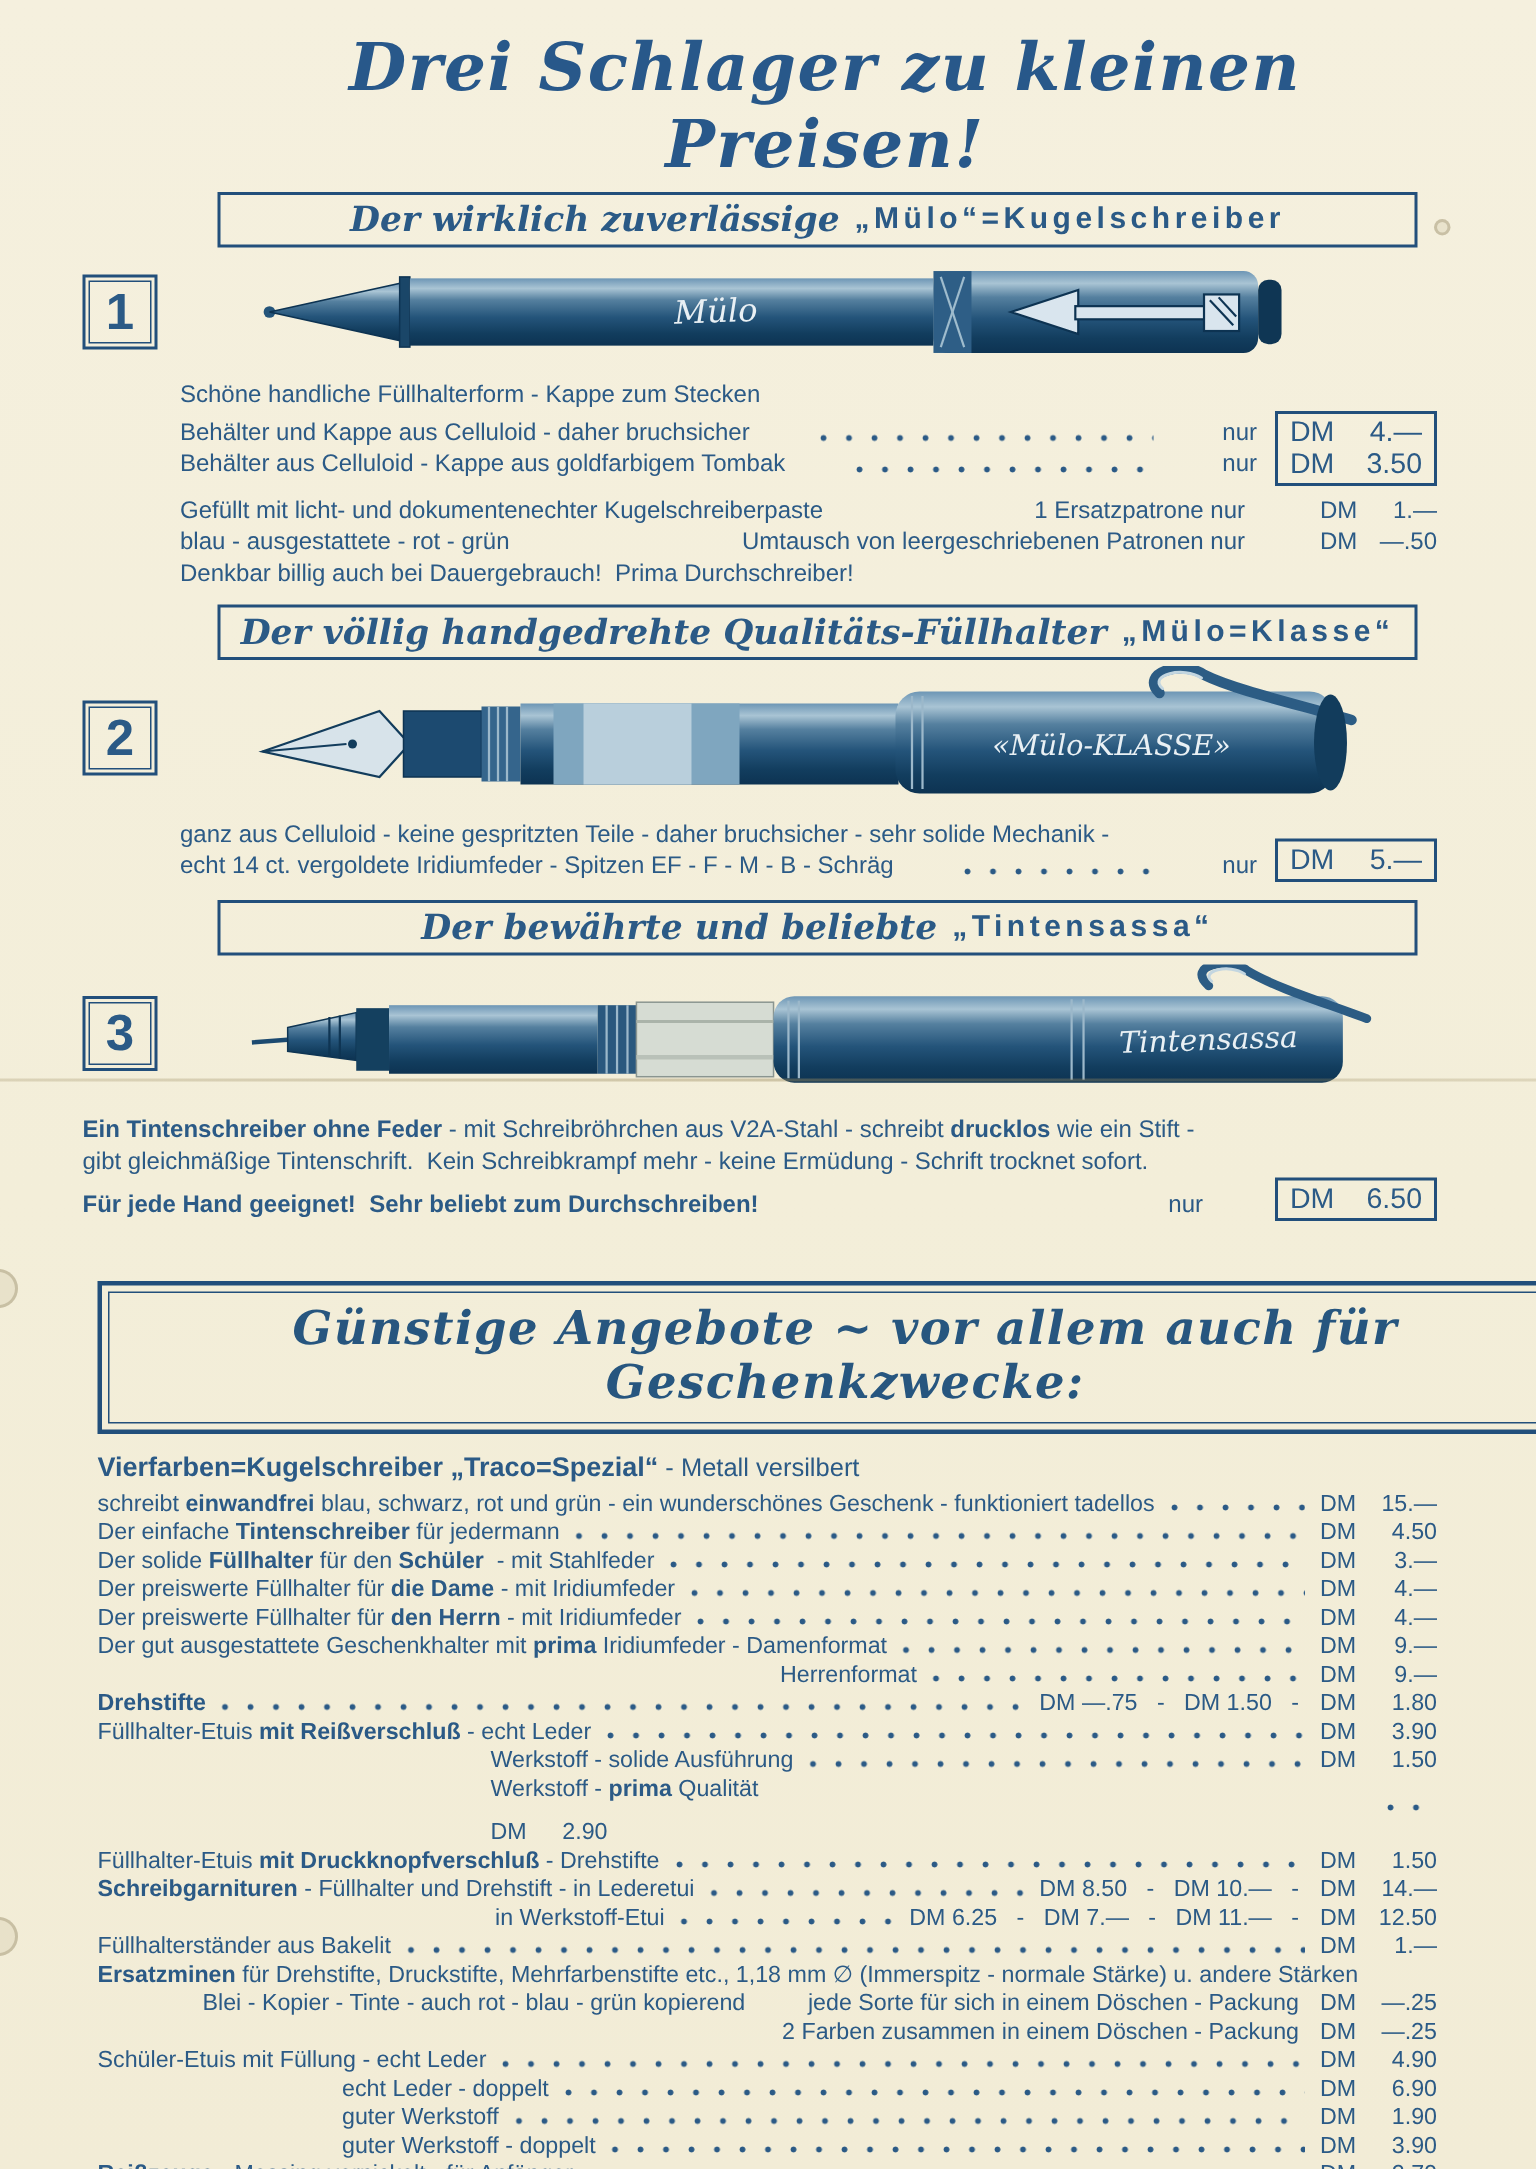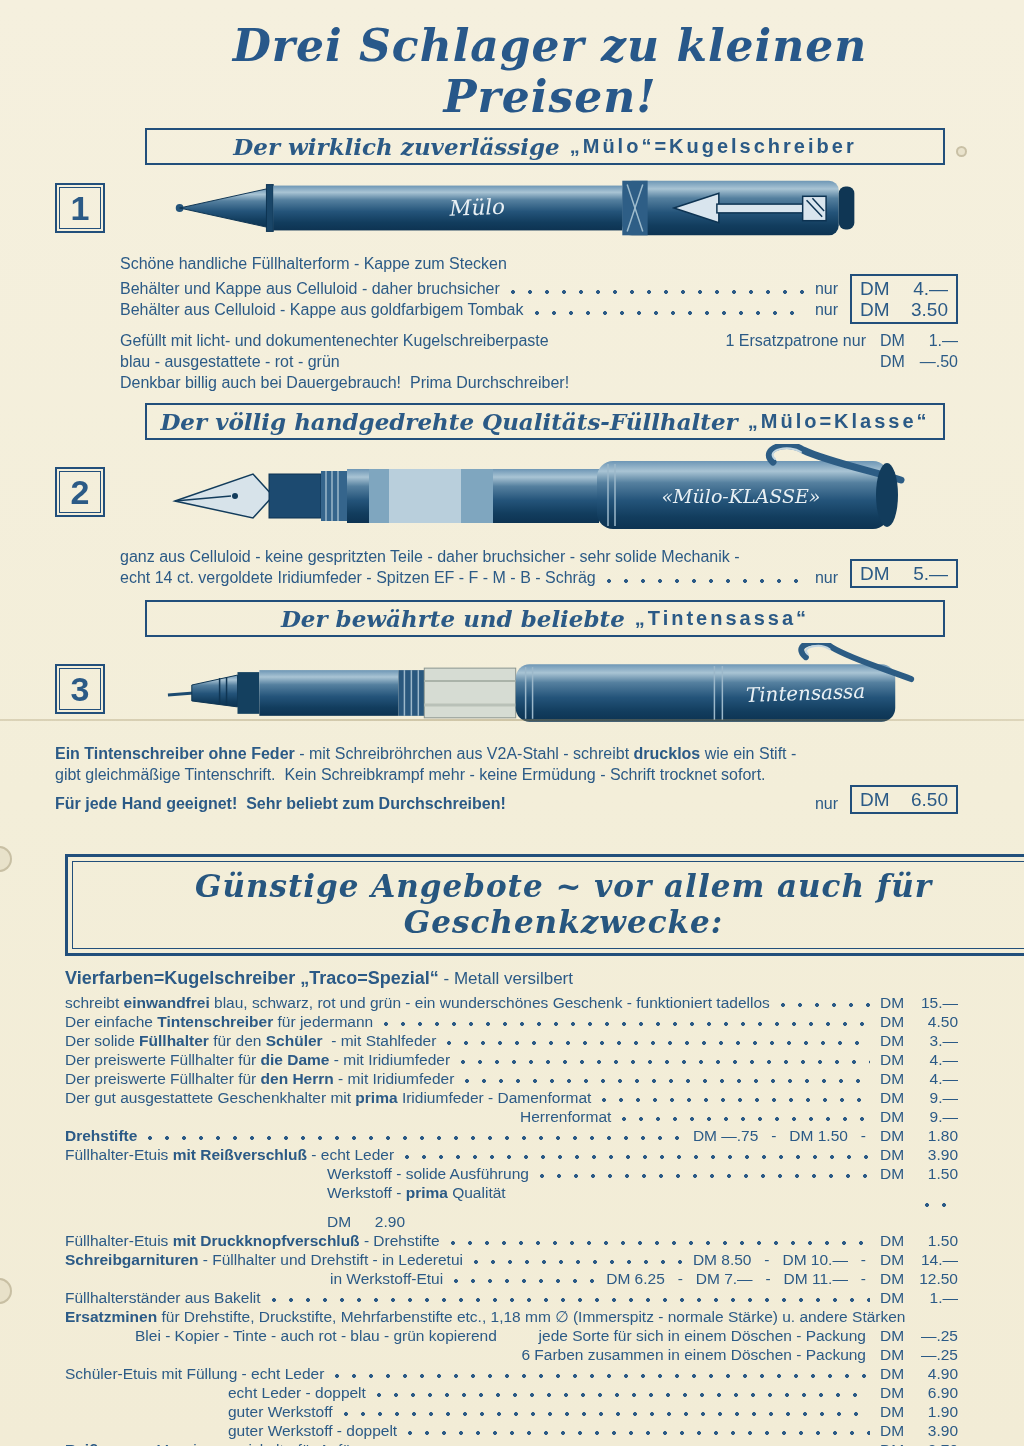--- a/index.html
+++ b/index.html
@@ -31,21 +31,21 @@
   .hdr-box .brand{font-weight:bold;font-size:20px;letter-spacing:3px;}
   .pen-row{display:flex;align-items:center;}
   .numbox{
     width:50px;height:50px;margin-left:55px;flex:0 0 auto;
     border:2px solid var(--ink-dark);position:relative;
     display:flex;align-items:center;justify-content:center;
   }
   .numbox::after{content:"";position:absolute;inset:2px;border:1px solid var(--ink-dark);}
   .numbox span{font-size:34px;font-weight:bold;line-height:1;}
   .ptext{font-size:16px;line-height:21px;}
-  .row{display:flex;align-items:baseline;}
+  .row{display:flex;align-items:baseline;gap:36px;}
   .dots{
     flex:1 1 auto;min-width:24px;height:6px;align-self:flex-end;margin:0 10px 4px 10px;
     background-image:radial-gradient(circle at 3px 3px,var(--ink) 1.7px,rgba(0,0,0,0) 2.2px);
     background-size:17px 6px;background-repeat:repeat-x;
   }
   .sp{flex:1 1 auto;}
   .nur{margin-right:12px;}
   .pbox{
     border:2px solid var(--ink-dark);padding:2px 8px;flex:0 0 auto;
     display:flex;flex-direction:column;justify-content:center;
@@ -157,20 +157,21 @@
     <span class="sp"></span>
     <span class="rt" style="margin-right:14px;">1 Ersatzpatrone nur</span>
     <span class="pcol">
         <span>DM</span>
         <span>1.—</span>
       </span>
   </div>
   <div class="row">
     <span>blau - ausgestattete - rot - grün</span>
     <span class="sp"></span>
+    <span class="rt" style="margin-right:14px;">Umtausch von leergeschriebenen Patronen nur</span>
     <span class="pcol">
         <span>DM</span>
         <span>—.50</span>
       </span>
   </div>
   <div class="pre">Denkbar billig auch bei Dauergebrauch!  Prima Durchschreiber!</div>
 </div>
 
 <div class="hdr-box" style="margin-top:10px;">
   <span class="scr script">Der völlig handgedrehte Qualitäts-Füllhalter</span>
@@ -434,21 +435,21 @@
       <span class="sp"></span>
       <span class="rt">jede Sorte für sich in einem Döschen - Packung</span>
       <span class="pcol">
         <span>DM</span>
         <span>—.25</span>
       </span>
     </div>
     <div class="orow">
       <span class="lbl"><span></span></span>
       <span class="sp"></span>
-      <span class="rt">6 Farben zusammen in einem Döschen - Packung</span>
+      <span class="rt">2 Farben zusammen in einem Döschen - Packung</span>
       <span class="pcol">
         <span>DM</span>
         <span>—.25</span>
       </span>
     </div>
     <div class="orow">
       <span class="lbl"><span>Schüler-Etuis mit Füllung - echt Leder</span></span>
       <span class="dots"></span>
       <span class="pcol">
         <span>DM</span>

